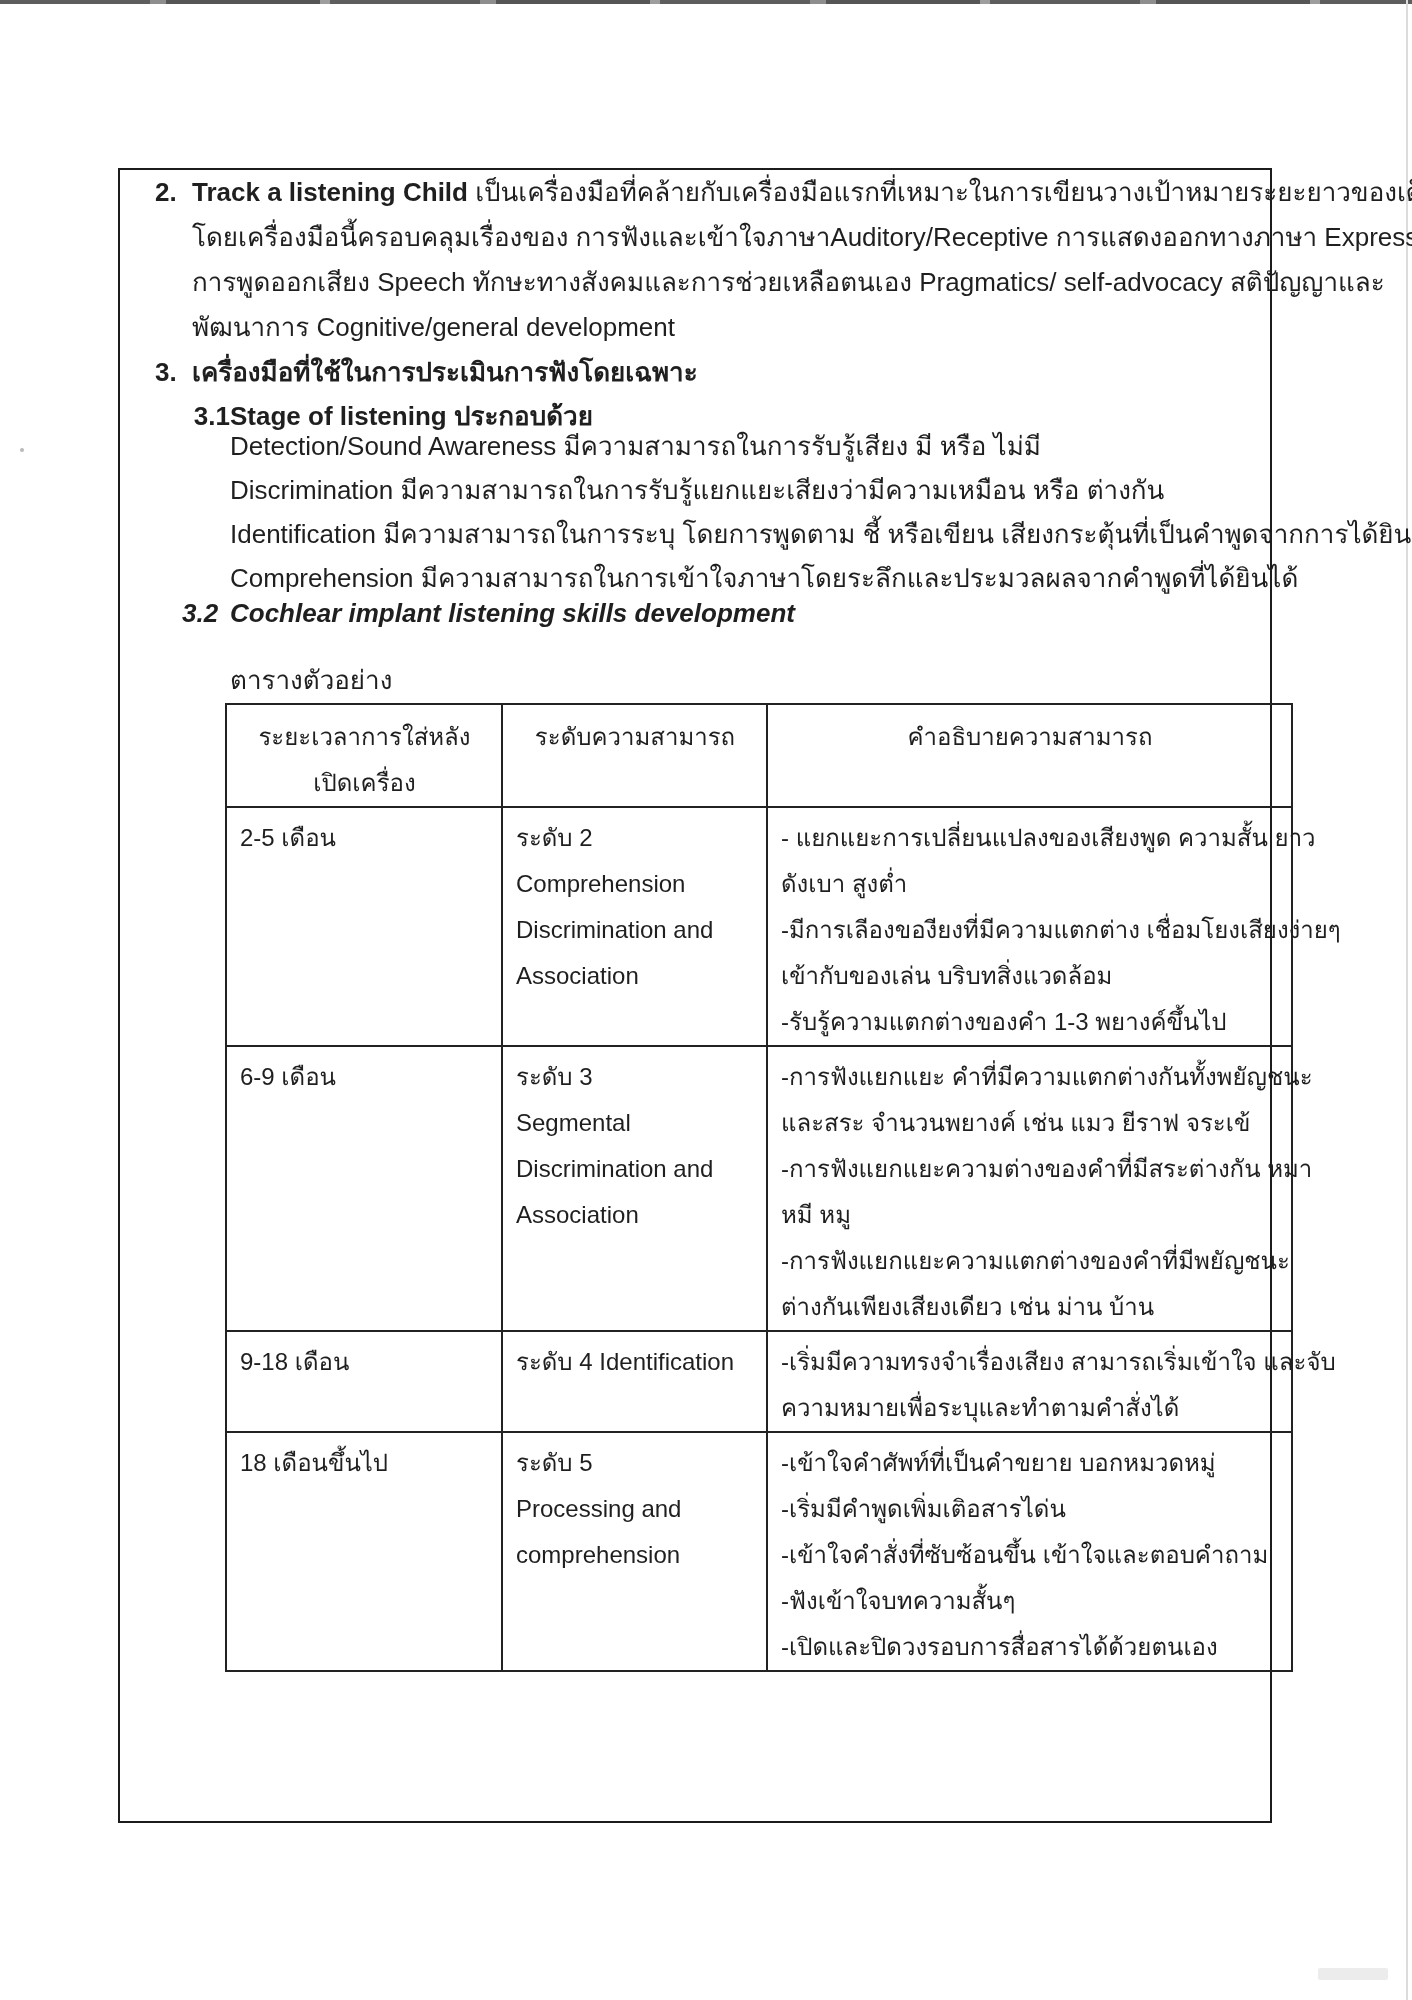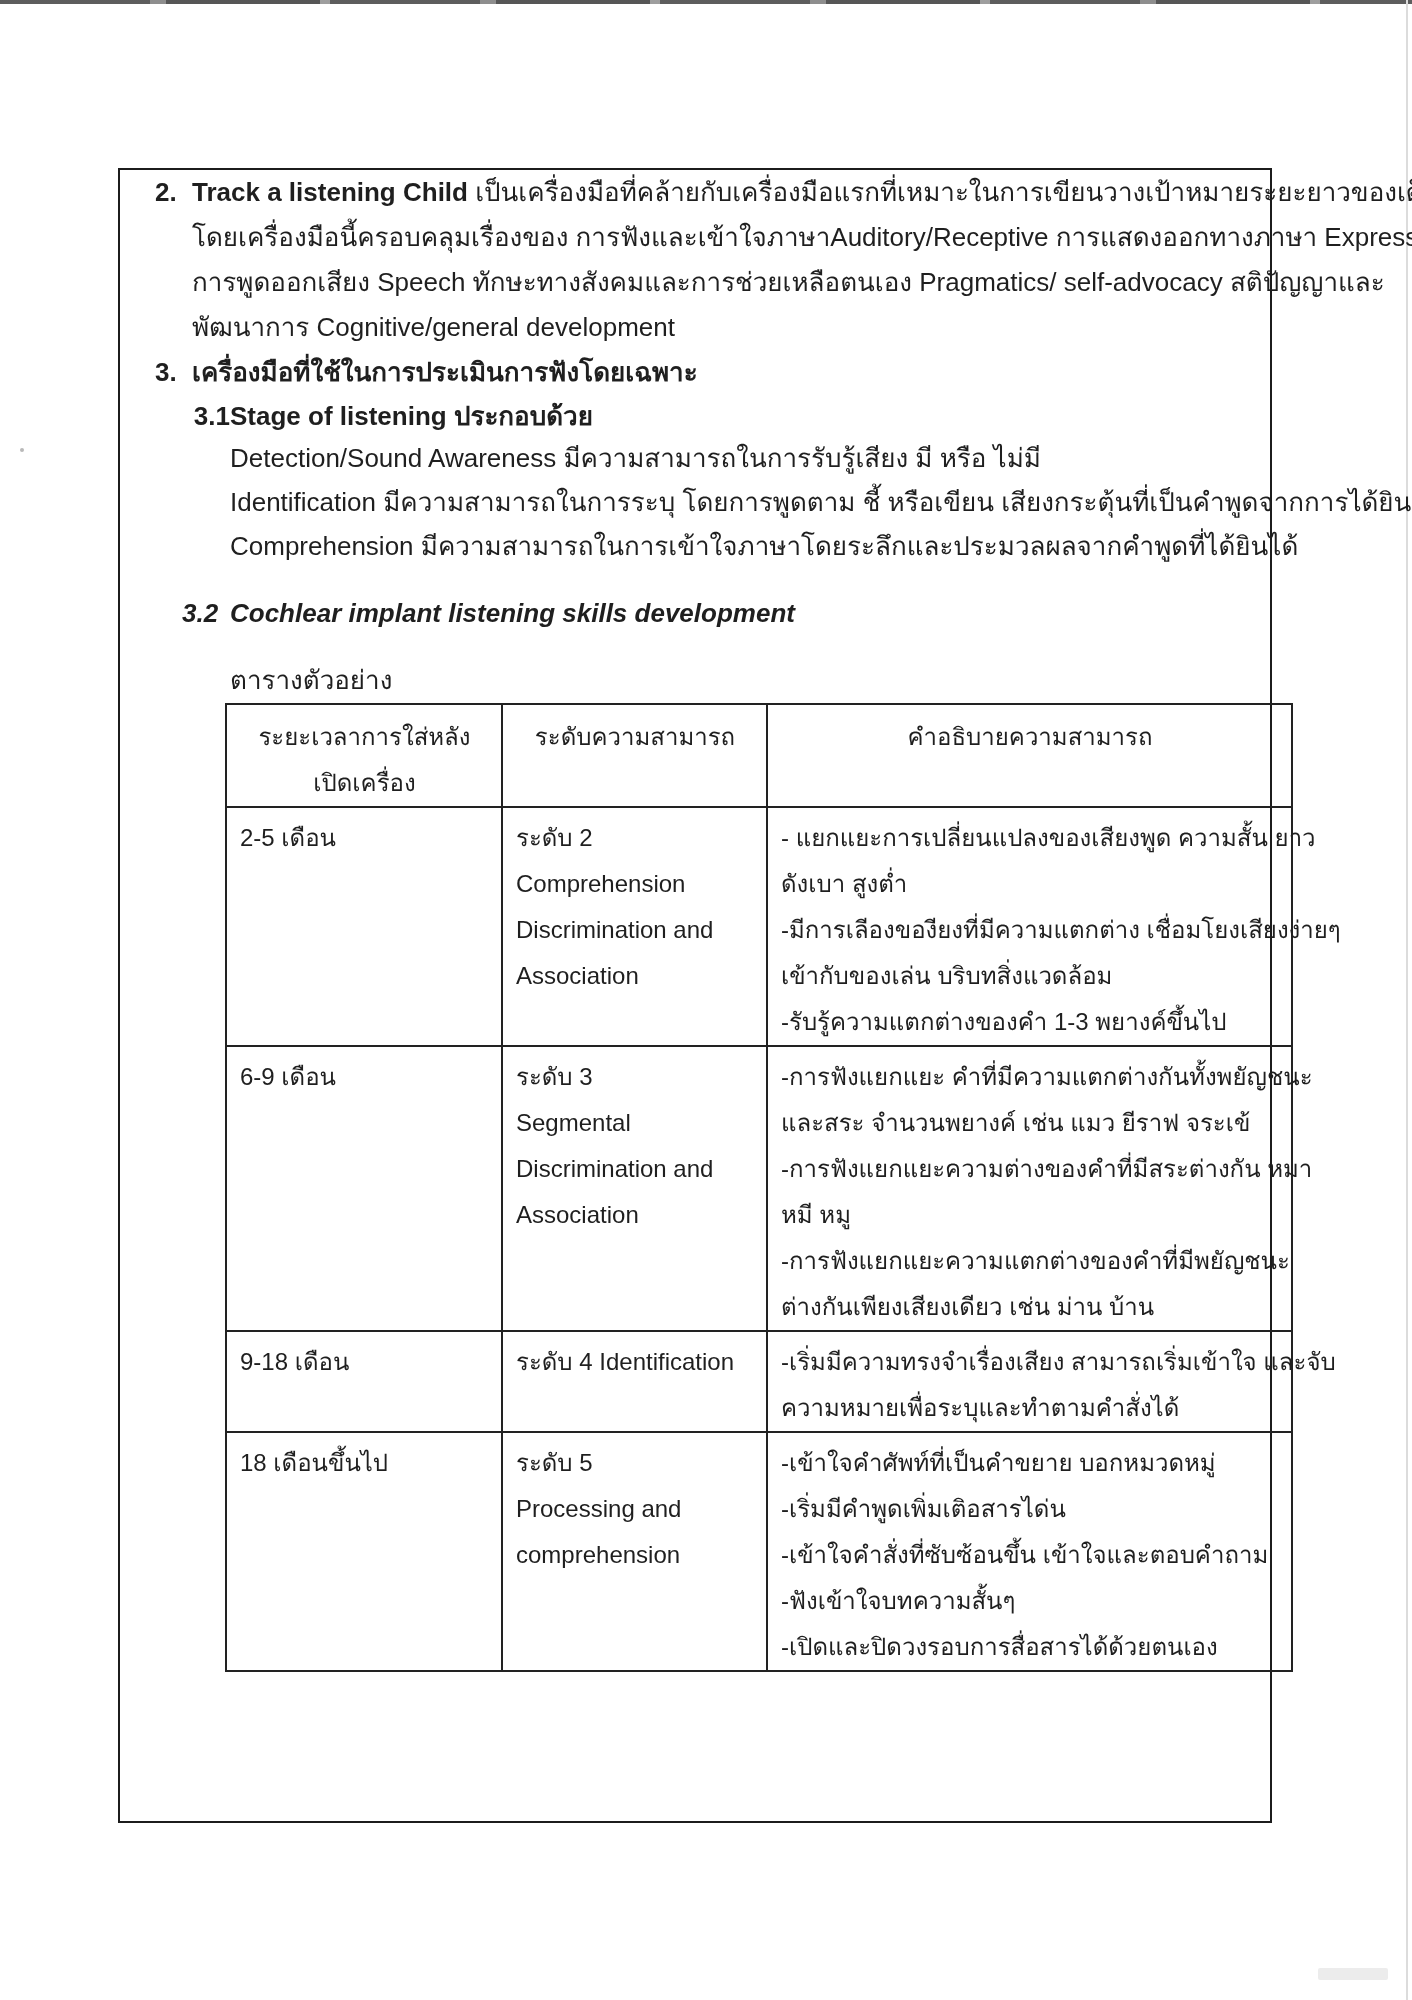--- a/index.html
+++ b/index.html
@@ -83,22 +83,23 @@
 <div class="abs li-row" style="left:155px;top:350px;">
   <div class="li-num">3.</div>
   <div class="line b">เครื่องมือที่ใช้ในการประเมินการฟังโดยเฉพาะ</div>
 </div>
 
 <div class="abs li-row" style="left:182px;top:394px;text-align:right;">
   <div class="li-num-sub">3.1</div>
   <div class="line b">Stage of listening ประกอบด้วย</div>
 </div>
 
-<div class="abs stage-block" style="left:230px;top:436px;">
+<div class="abs stage-block" style="left:230px;top:424px;">
   <div class="line">Detection/Sound Awareness มีความสามารถในการรับรู้เสียง มี หรือ ไม่มี</div>
+  <div class="line">Discrimination มีความสามารถในการรับรู้แยกแยะเสียงว่ามีความเหมือน หรือ ต่างกัน</div>
   <div class="line">Identification มีความสามารถในการระบุ โดยการพูดตาม ชี้ หรือเขียน เสียงกระตุ้นที่เป็นคำพูดจากการได้ยิน</div>
   <div class="line">Comprehension มีความสามารถในการเข้าใจภาษาโดยระลึกและประมวลผลจากคำพูดที่ได้ยินได้</div>
 </div>
 
 <div class="abs li-row" style="left:182px;top:591px;font-style:italic;">
   <div class="li-num-sub">3.2</div>
   <div class="line b">Cochlear implant listening skills development</div>
 </div>
 
 <div class="abs line" style="left:230px;top:658px;">ตารางตัวอย่าง</div>

